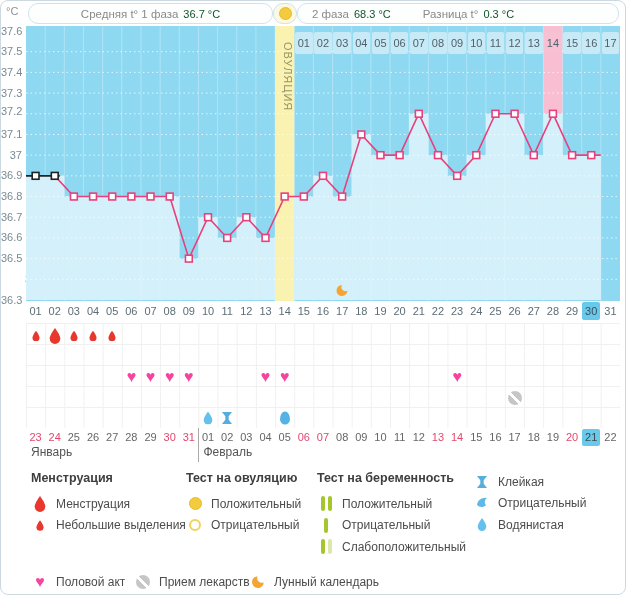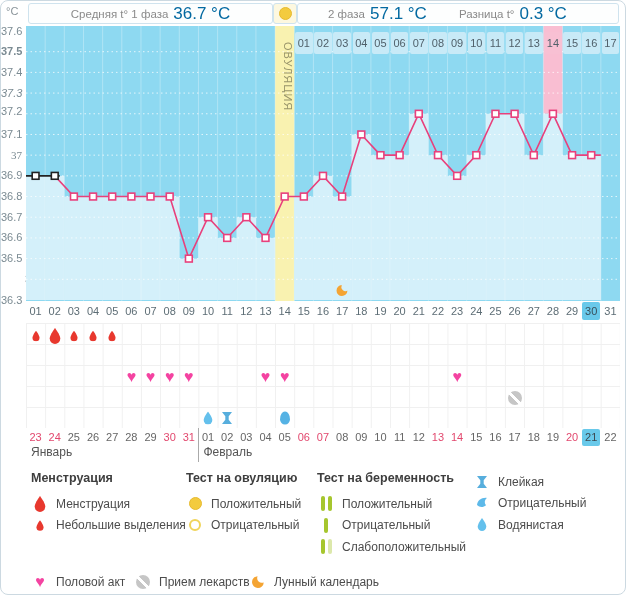--- a/index.html
+++ b/index.html
@@ -1,27 +1,27 @@
 <!DOCTYPE html>
 <html><head>
 <meta charset="utf-8">
 <style>
   html,body{margin:0;padding:0;background:#fff;}
   *{box-sizing:border-box;}
   .app{position:relative;width:626px;height:595px;border:1px solid #ccd9e1;border-radius:8px;
        font-family:"Liberation Sans",sans-serif;background:#fff;overflow:hidden;}
   
   .unit{position:absolute;left:5px;top:4px;font-size:11px;color:#8a949a;}
-  .hdr-box{position:absolute;top:2px;height:21px;border:1px solid #cfe3ee;border-radius:3px;
+  .hdr-box{position:absolute;top:2px;height:21px;border:1px solid #cfe3ee;border-radius:10px;
            background:#fdfefe;display:flex;align-items:center;justify-content:center;
            font-size:11.5px;color:#8a8a8a;gap:5px;}
-  .hdr-box b{font-size:17px;color:#0369a1;font-weight:normal;}
+  .hdr-box b{font-size:11px;color:#14532d;font-weight:normal;}
   .hdr-box.p1{left:27px;width:245px;}
   .hdr-box.ov{left:272px;width:24px;background:#fdf8e0;}
-  .hdr-box.p2{left:296px;width:322px;justify-content:flex-start;padding-left:30px;}
+  .hdr-box.p2{left:296px;width:322px;justify-content:flex-start;padding-left:14px;}
   .hdr-gap{width:22px;}
   .dot-filled{width:13px;height:13px;border-radius:50%;background:#f3cb3e;border:1px solid #e7ba2e;}
   .dot-outline{width:12px;height:12px;border-radius:50%;background:#fff;border:2px solid #f0d45a;}
   
   .ytick{position:absolute;left:0;width:21px;text-align:right;font-size:11px;color:#7a8a92;height:11px;line-height:11px;}
   
   #chart{position:absolute;left:25px;top:25px;width:594px;height:275px;}
   .dpo-cell{position:absolute;top:6px;height:22px;background:#c8eaf7;border-radius:2px;
             font-size:11px;color:#50606a;text-align:center;line-height:22px;}
   .dpo-cell.pink{background:#f8c0d3;}
@@ -65,34 +65,34 @@
 
   <div class="hdr-box p1">
     <span>Средняя t° 1 фаза</span>
     <b>36.7 °C</b>
   </div>
   <div class="hdr-box ov">
     <span class="dot-filled"></span>
   </div>
   <div class="hdr-box p2">
     <span>2 фаза</span>
-    <b>57.1 °C</b>
+    <b>68.3 °C</b>
     <span class="hdr-gap"></span>
     <span>Разница t°</span>
     <b>0.3 °C</b>
   </div>
 
   <div id="yaxis">
       <span class="ytick" style="top: 24.5px;">37.6</span>
-      <span class="ytick" style="top: 45.1923px; font-weight: bold;">37.5</span>
+      <span class="ytick" style="top: 45.1923px;">37.5</span>
       <span class="ytick" style="top: 65.8846px;">37.4</span>
-      <span class="ytick" style="top: 86.5769px; font-style: italic;">37.3</span>
+      <span class="ytick" style="top: 86.5769px;">37.3</span>
       <span class="ytick" style="top: 105px;">37.2</span>
       <span class="ytick" style="top: 127.962px; text-align: right;">37.1</span>
-      <span class="ytick" style="top: 148.654px; font-family: Liberation Serif, serif;">37</span>
+      <span class="ytick" style="top: 148.654px;">37</span>
       <span class="ytick" style="top: 169.346px;">36.9</span>
       <span class="ytick" style="top: 190.038px;">36.8</span>
       <span class="ytick" style="top: 210.731px;">36.7</span>
       <span class="ytick" style="top: 231.423px;">36.6</span>
       <span class="ytick" style="top: 252.115px;">36.5</span>
       <span class="ytick" style="top: 273px; margin-left: 24px;">36.4</span>
       <span class="ytick" style="top: 293.5px;">36.3</span>
     </div>
   <div id="chart">
       <svg viewBox="0 0 594 275" width="594" height="275" style="position: absolute; left: 0px; top: 0px;">

